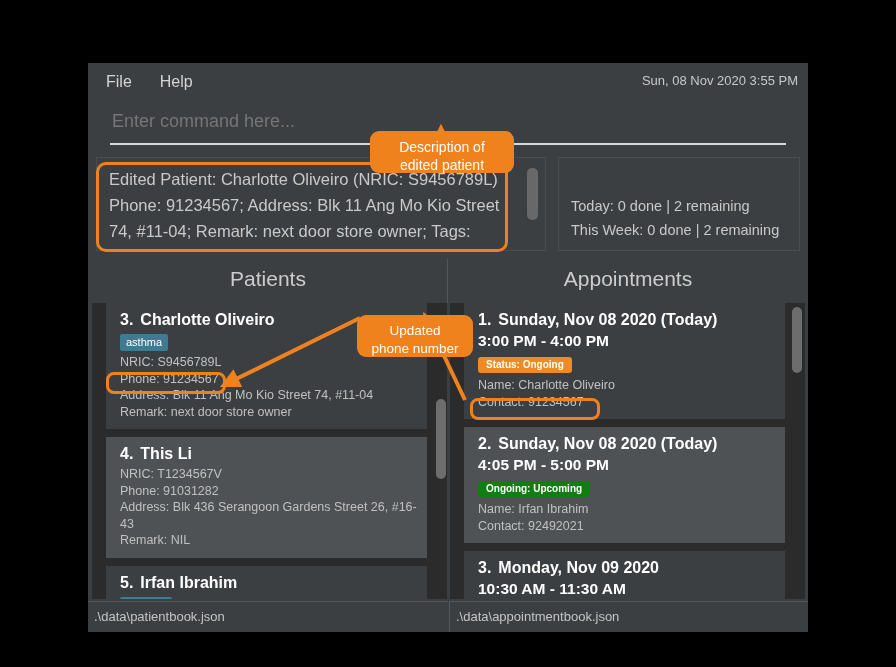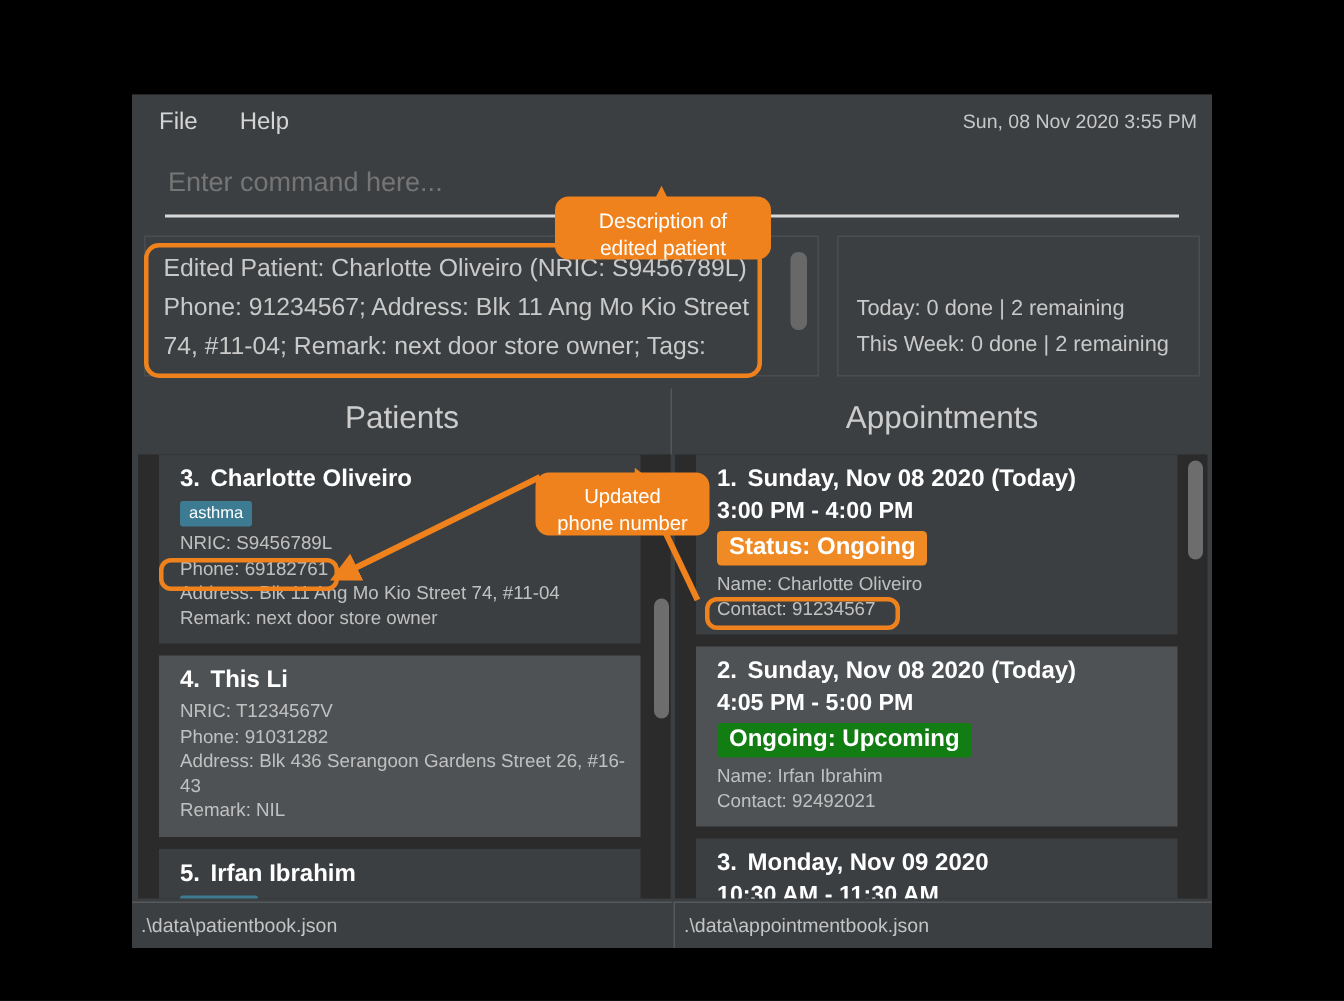--- a/index.html
+++ b/index.html
@@ -196,21 +196,21 @@
   }
   .appt-time {
     color: #ffffff;
     font-size: 15.5px;
     font-weight: bold;
     margin: 2px 0 4px 0;
   }
   .status-badge {
     display: inline-block;
     color: #ffffff;
-    font-size: 16px;
+    font-size: 10px;
     font-weight: bold;
     padding: 2px 8px 3px 8px;
     border-radius: 3px;
     margin-bottom: 4px;
     text-align: right;
   }
   .status-ongoing { background: #f08a24; }
   .status-upcoming { background: #127d12; }
 
   .list-scrollbar {
@@ -312,21 +312,21 @@
     <div class="panel-title" id="patients-title">Patients</div>
     <div class="panel-title" id="appointments-title">Appointments</div>
 
     <div class="listpanel" id="patients-panel">
       <div class="card">
         <div class="card-title">
           <span class="idx">3.</span><span>Charlotte Oliveiro</span>
         </div>
         <div><span class="tag">asthma</span></div>
         <div class="card-line">NRIC: S9456789L</div>
-        <div class="card-line">Phone: 69182761</div>
+        <div class="card-line">Phone: 91234567</div>
         <div class="card-line">Address: Blk 11 Ang Mo Kio Street 74, #11-04</div>
         <div class="card-line">Remark: next door store owner</div>
       </div>
       <div class="card selected">
         <div class="card-title">
           <span class="idx">4.</span><span>This Li</span>
         </div>
         <div class="card-line">NRIC: T1234567V</div>
         <div class="card-line">Phone: 91031282</div>
         <div class="card-line">Address: Blk 436 Serangoon Gardens Street 26, #16-43</div>

